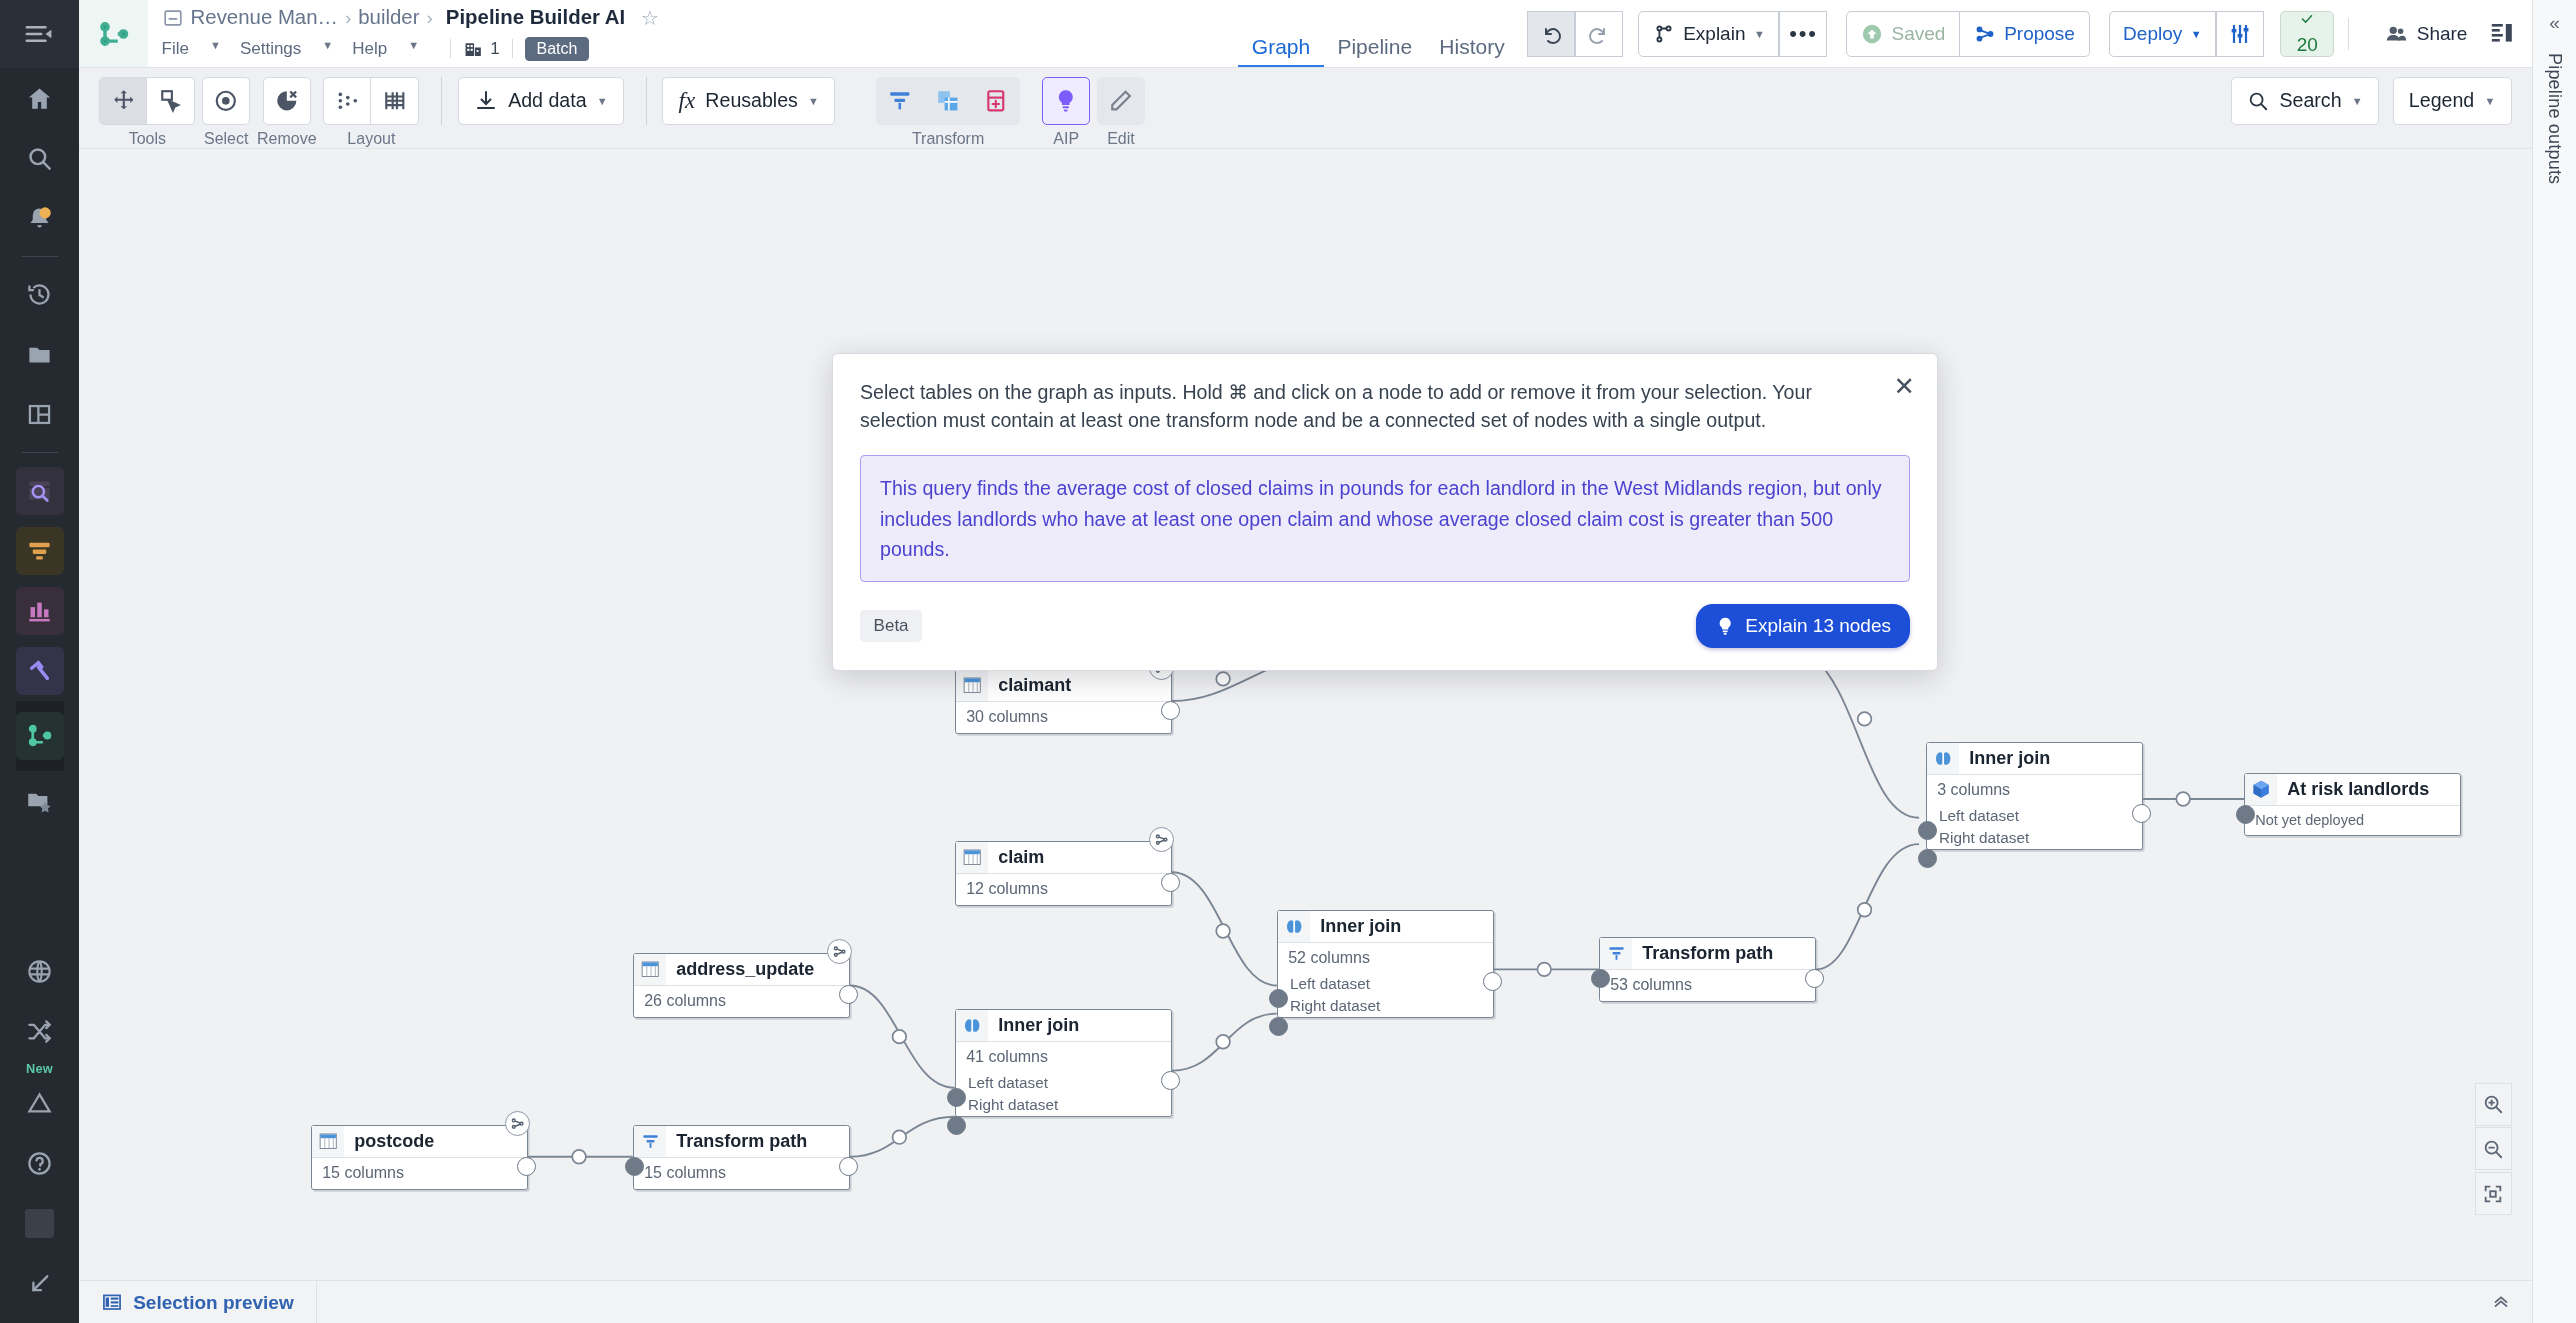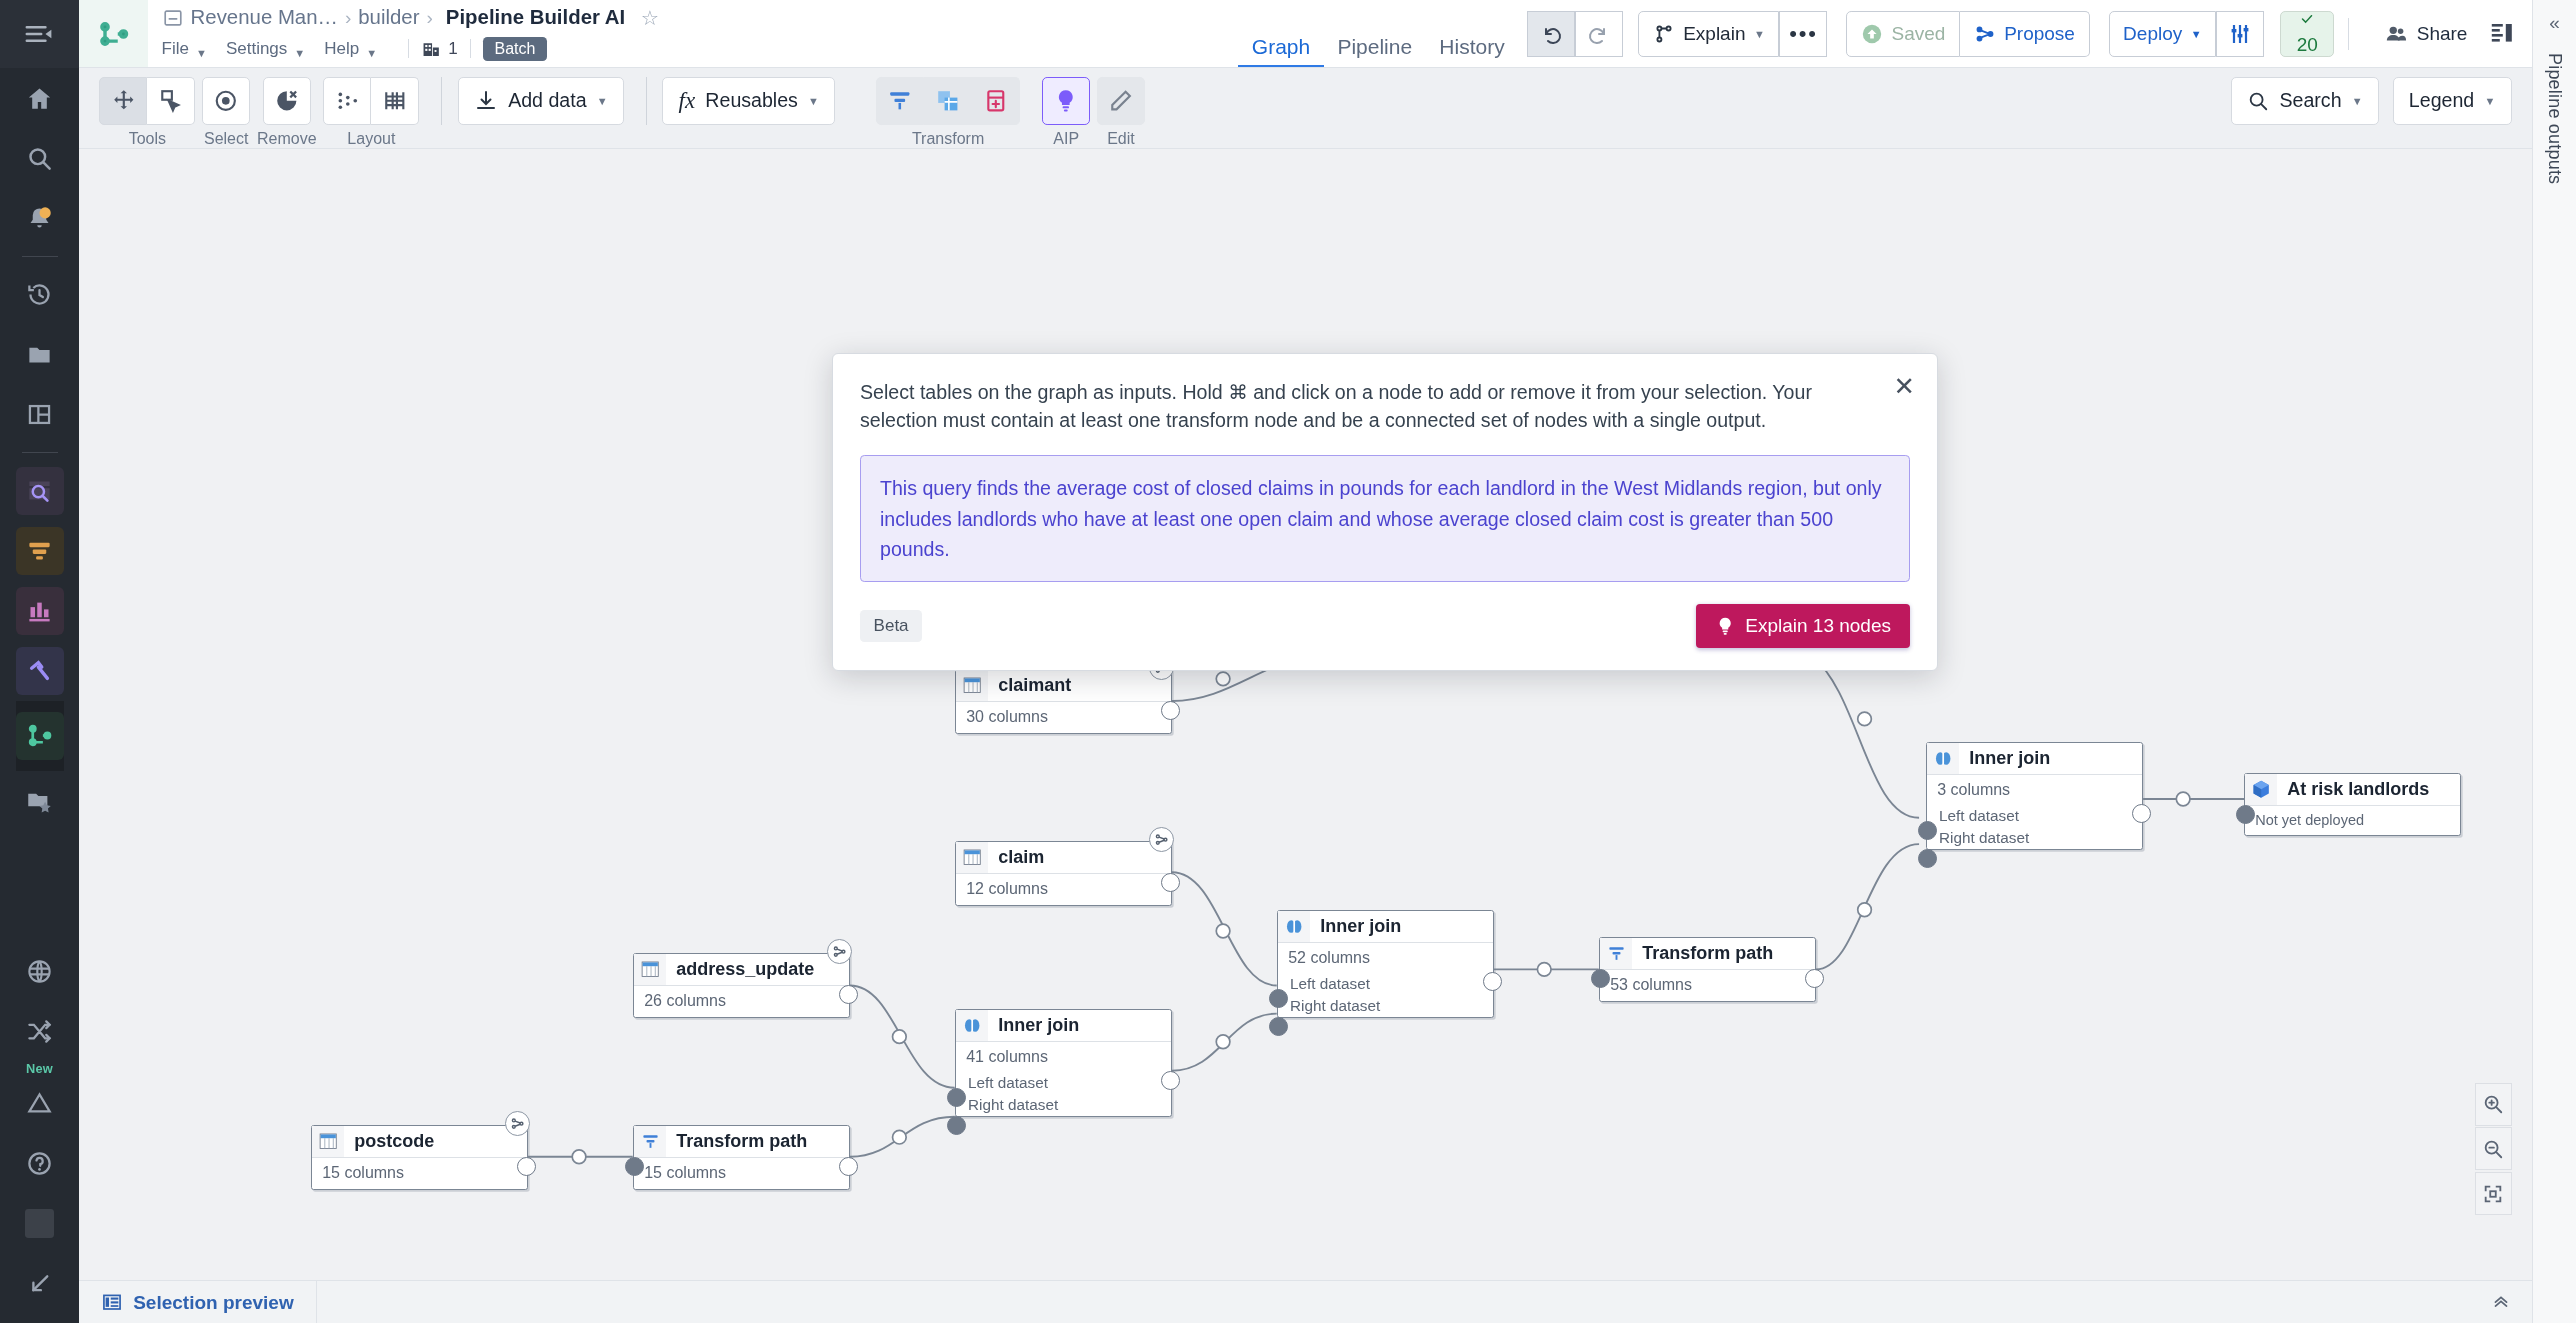--- a/index.html
+++ b/index.html
@@ -62,21 +62,21 @@
     background:#eef6f3;
   }
   .header-mid { flex:1; display:flex; flex-direction:column; justify-content:center; padding-left:13.6px; min-width:0;}
   .crumbs { display:flex; align-items:center; gap:7px; font-size:20.4px; color:#5d6b80; }
   .crumb-icon { color:#8a95a6; display:flex; align-items:center; }
   .crumb { color:#66758c; }
   .crumb-sep { color:#aab4c2; font-size:19px; }
   .crumb-title { color:#1f2b3d; font-weight:700;margin-left:6px; }
   .star { color:#9aa6b6; margin-left:8.5px; }
   .menurow { display:flex; align-items:center; gap:0; margin-top:6.8px; font-size:17px; color:#5d6b80;}
-  .menuitem { display:flex; align-items:flex-end; gap:7px; margin-right:19px; }
+  .menuitem { display:flex; align-items:flex-start; gap:21px; margin-right:19px; }
   .caret { font-size: 11px; color:#6b7789; }
   .vdiv { width:0.9px; height:19px; background:#d7dce3; margin:0 12px; }
   .count-chip { display:flex; align-items:center; gap:6.8px; color:#40485a; font-size:17px;}
   .batch-chip {
     background:#5c6b7f; color:#fff; font-size:16px; font-weight:400;
     padding:3.4px 12px; border-radius:4.3px;
   }
 
   .header-tabs { display:flex; align-items:flex-end; gap:0; padding:0 8.5px 0 31px; }
   .tab {
@@ -184,21 +184,21 @@
   }
   .query-box {
     margin-top:20.4px; background:#eeecfb; border:0.9px solid #a79df0; border-radius:4.3px;
     padding:17px 19px; color:#4b43cf; font-size:19.6px; line-height:1.55;
   }
   .dialog-foot { display:flex; align-items:center; margin-top:22px; }
   .beta {
     background:#eef0f3; color:#48525f; font-size:17px; padding:6px 13.6px; border-radius:4.3px;
   }
   .explain-btn {
-    margin-left:auto; background:#be185d; color:#fff; border-radius:4px;
+    margin-left:auto; background:#1d4ed8; color:#fff; border-radius:17px;
     height:44px; display:flex; align-items:center; gap:10.2px; padding:0 19px;
     font-size:19px; cursor:pointer; box-shadow:0 1.7px 4.3px rgba(60,45,140,.3);
   }
 
   
   .rightpanel {
     width: 44px; background:#f7f8f9; border-left:0.9px solid #dfe3e8;
     display:flex; flex-direction:column; align-items:center; padding-top:12px;
     flex:0 0 44px; position:relative; z-index:30;
   }

